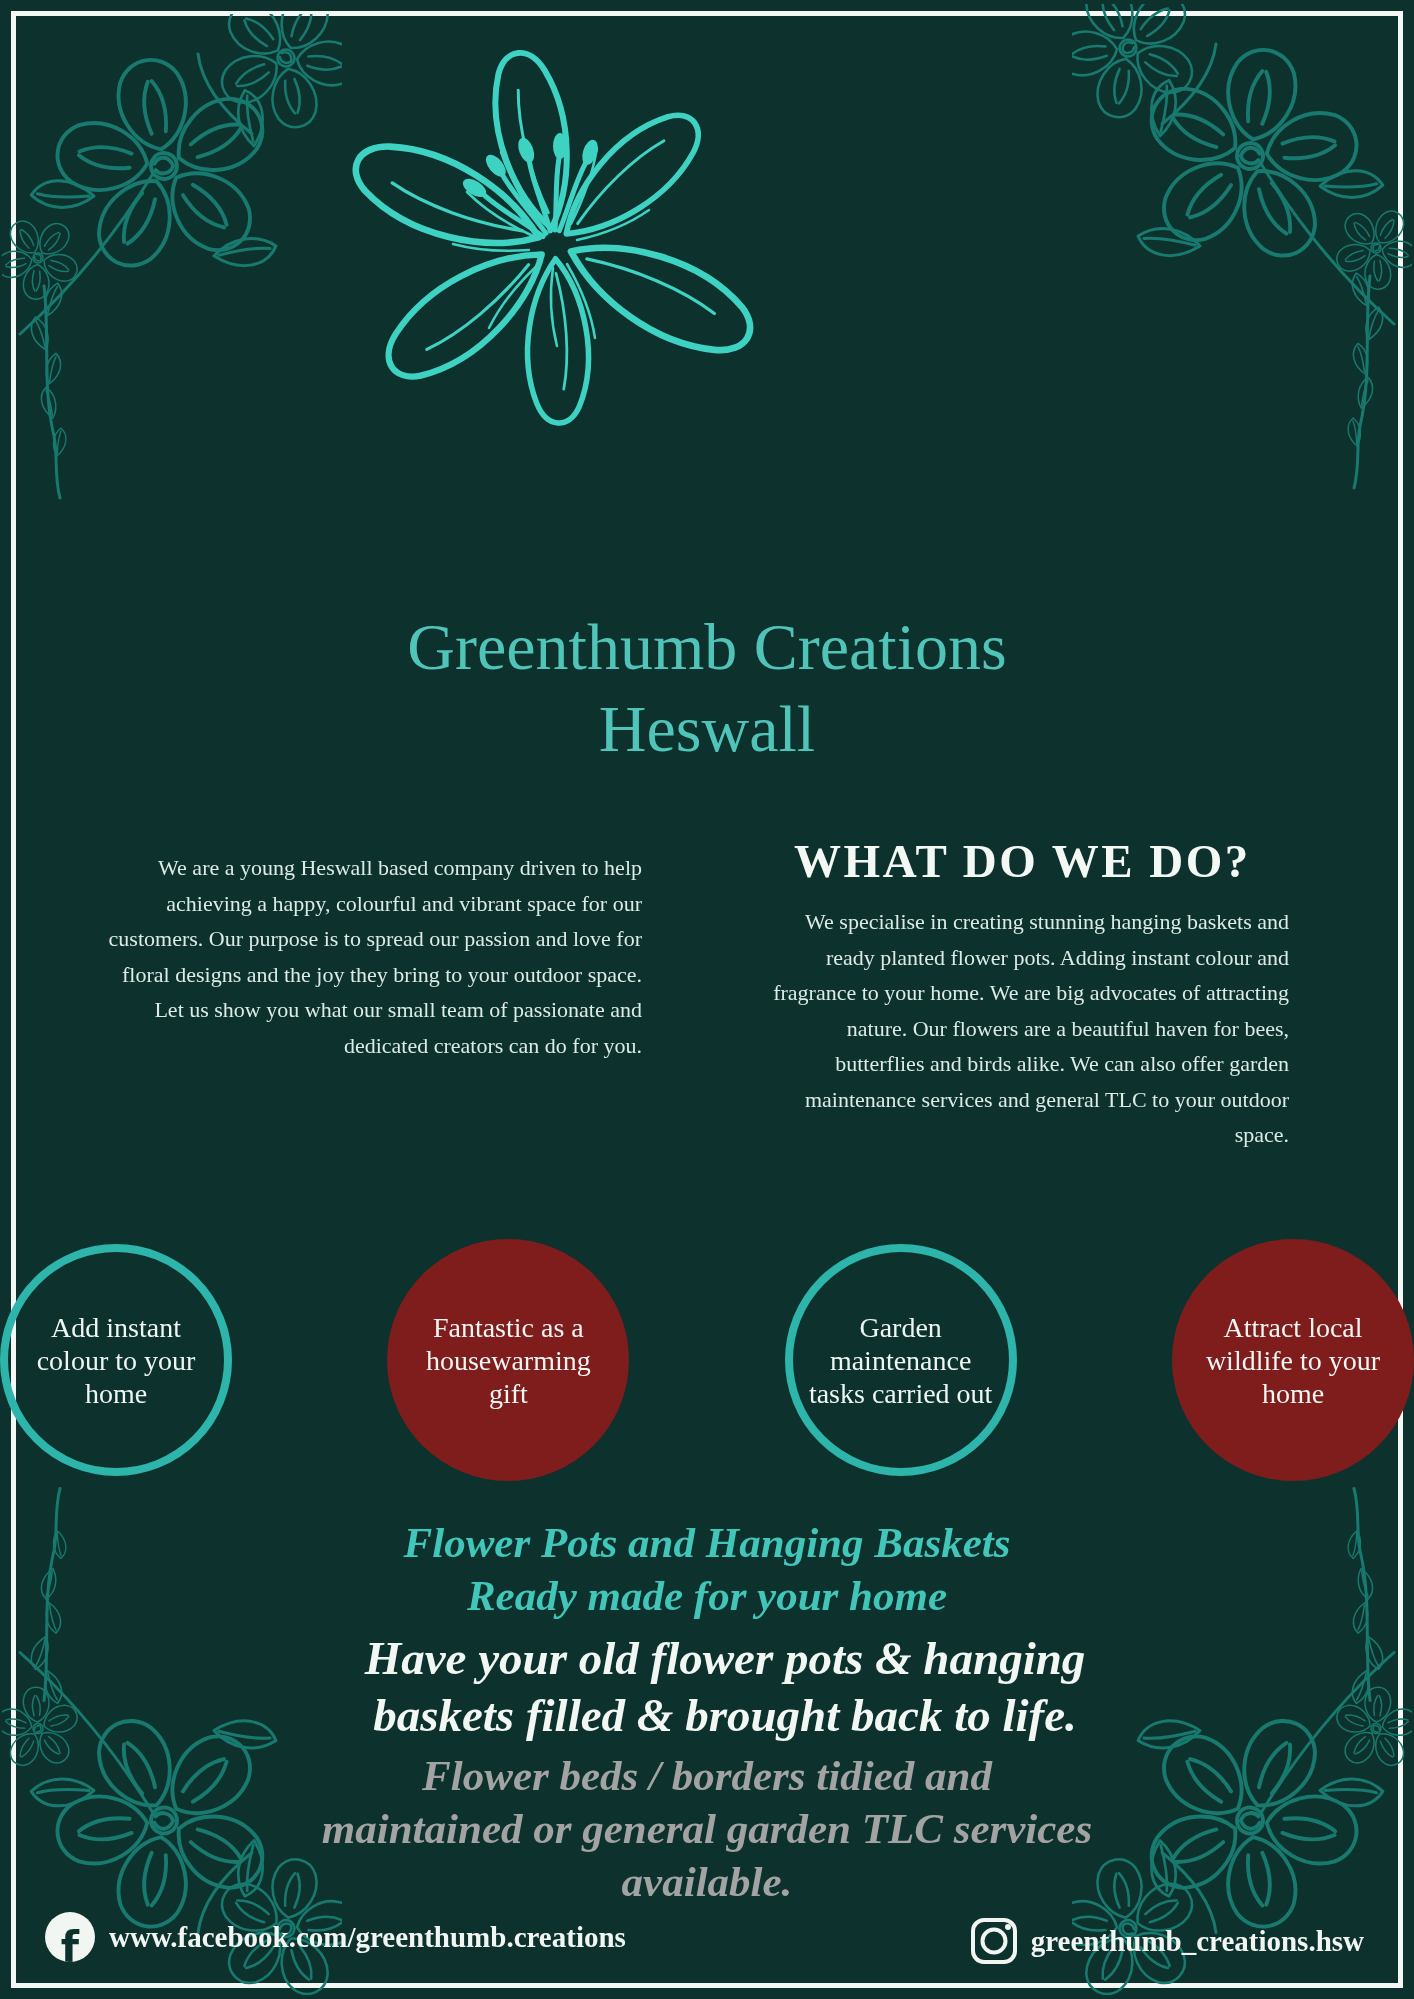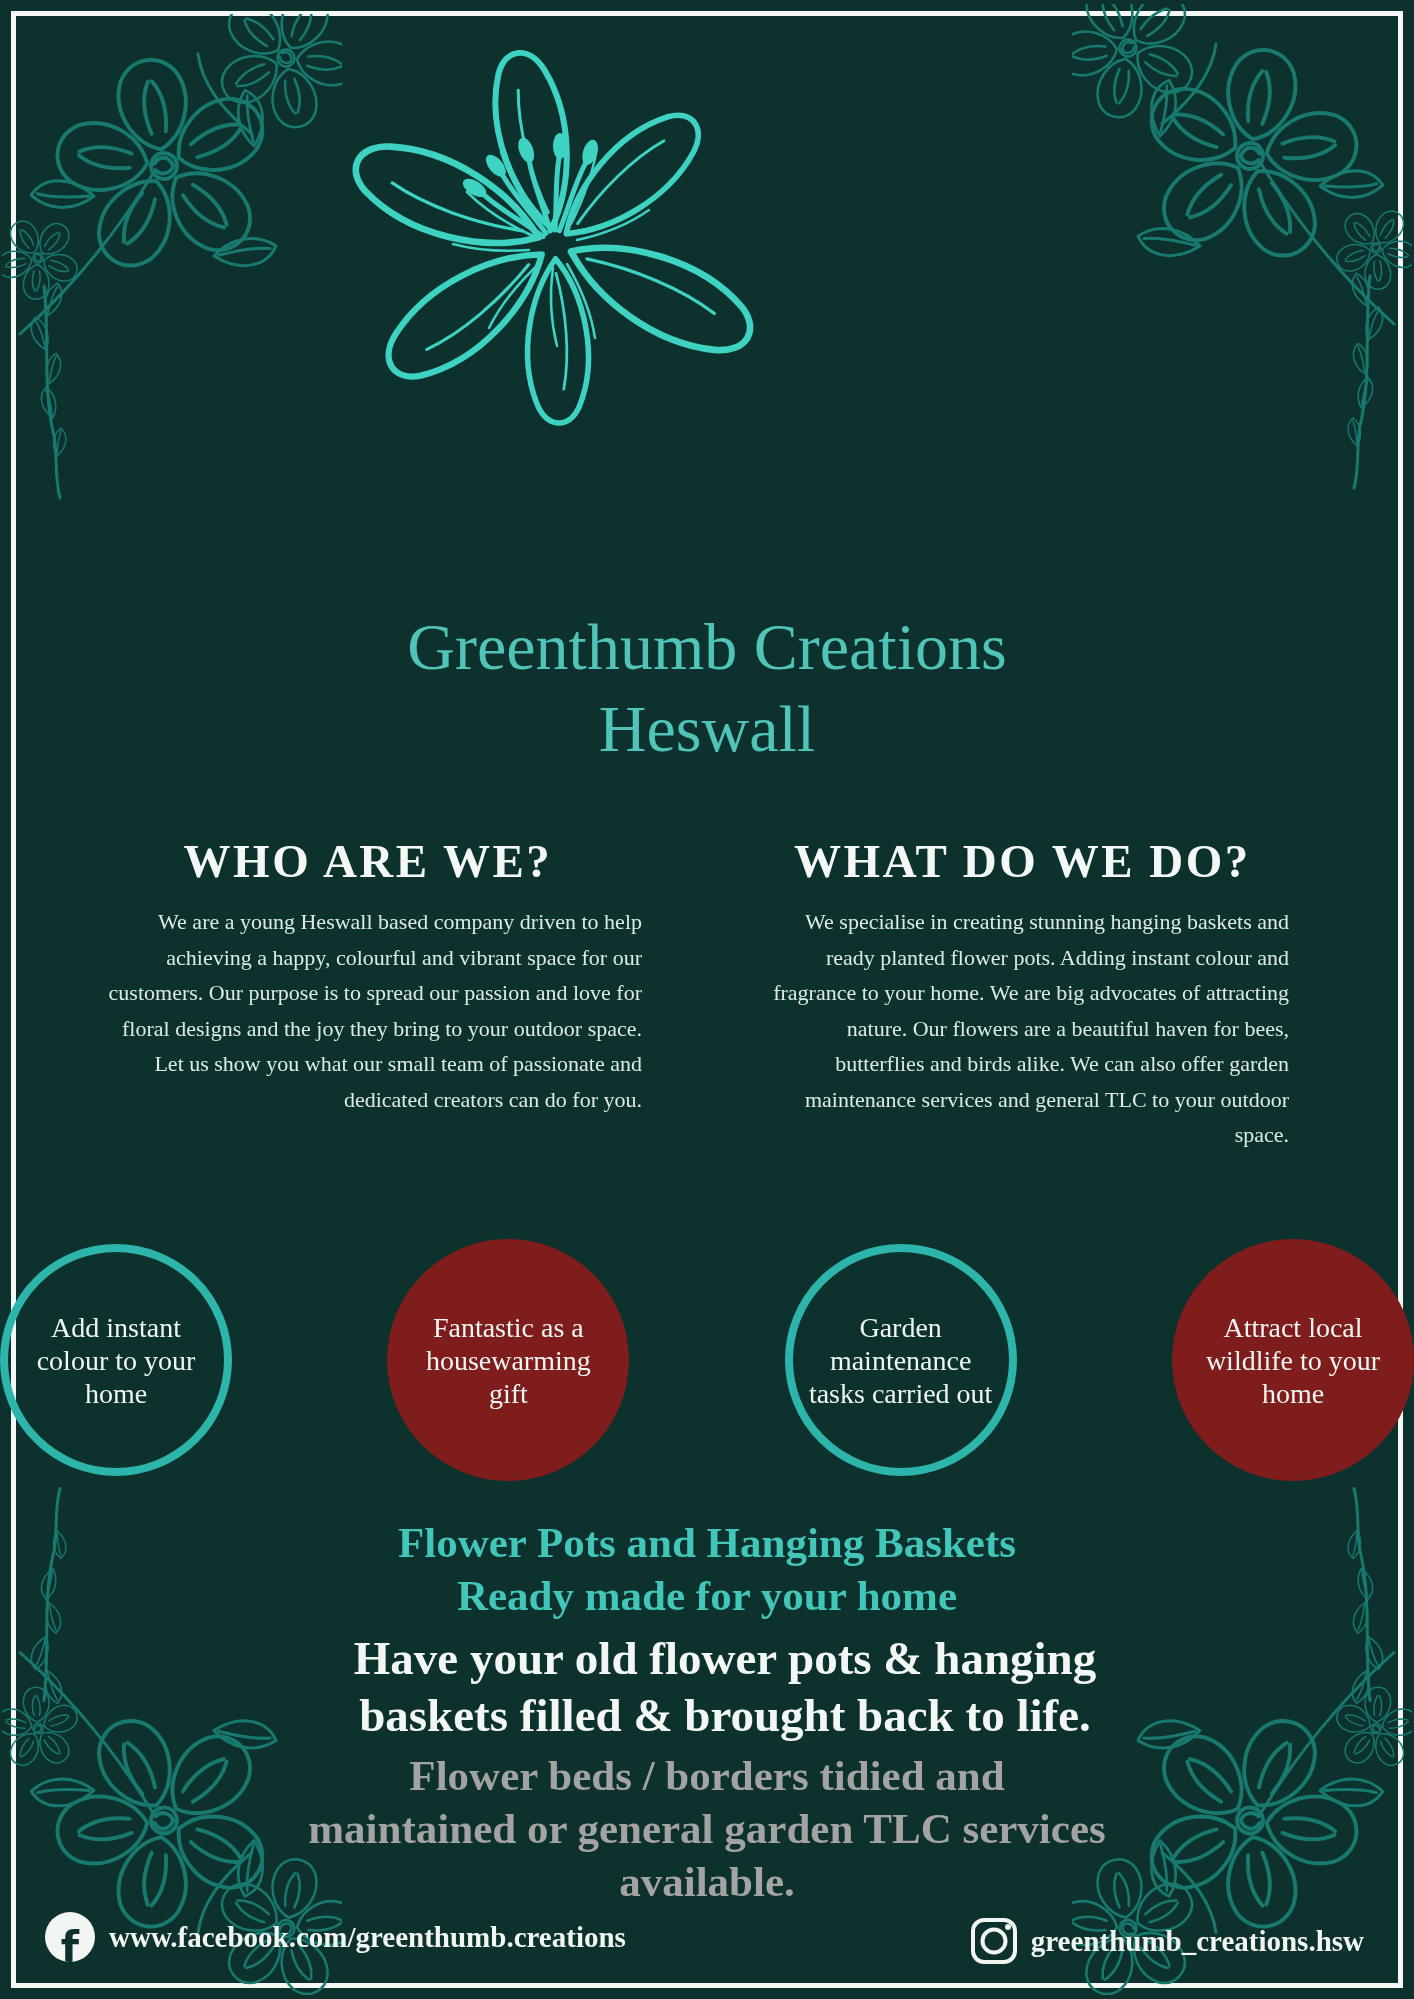--- a/index.html
+++ b/index.html
@@ -32,21 +32,21 @@
   .col p{font-size:22px;line-height:35.5px;color:#dcebe6;margin:16px;text-align:right;}
 
   .badges{position:absolute;top:1244px;left:0;right:0;display:flex;justify-content:space-between;
           align-items:flex-start;gap:42px;z-index:3;}
   .badge{width:232px;height:232px;border-radius:50%;display:flex;align-items:center;justify-content:center;
          text-align:center;color:#eef6f3;font-size:28px;line-height:33px;box-sizing:border-box;}
   .badge.outline{border:8px solid #2db5ab;}
   .badge.filled{background:#7f1d1d;width:242px;height:242px;margin-top:-5px;}
   .badge span{max-width:186px;display:block;}
 
-  .offer{position:absolute;left:0;right:0;text-align:center;font-weight:bold;z-index:3;margin:0;}
+  .offer{position:absolute;left:0;right:0;text-align:center;font-weight:bold;z-index:3;margin:0;font-style:italic;}
   .offer div{display:block;}
   .offer.ready{top:1516px;color:#41c6b9;font-size:43px;line-height:53px;}
   .offer.refill{top:1630px;color:#f2f7f4;font-size:47px;line-height:57px;padding-left:36px;}
   .offer.tlc{top:1749px;color:#a3a3a3;font-size:43px;line-height:53px;}
 
   .footer{position:absolute;top:1910px;left:0;right:0;height:70px;z-index:4;}
   .social{position:absolute;display:flex;align-items:center;gap:14px;
           color:#f2f6f2;font-weight:bold;font-size:29px;}
   .social.fb{left:45px;top:2px;}
   .social.ig{right:50px;top:8px;}
@@ -155,21 +155,20 @@
 <svg class="flower-center" viewBox="-230 -250 460 500">
   <use href="#bigflower"></use>
 </svg>
 
 <h1 class="title">
   <span>Greenthumb Creations</span>
   <span>Heswall</span>
 </h1>
 
 <section class="col who">
-  <h2>WHO ARE WE?</h2>
   <p>We are a young Heswall based company driven to help achieving a happy, colourful and vibrant space for our customers. Our purpose is to spread our passion and love for floral designs and the joy they bring to your outdoor space. Let us show you what our small team of passionate and dedicated creators can do for you.</p>
 </section>
 
 <section class="col what">
   <h2>WHAT DO WE DO?</h2>
   <p>We specialise in creating stunning hanging baskets and ready planted flower pots. Adding instant colour and fragrance to your home. We are big advocates of attracting nature. Our flowers are a beautiful haven for bees, butterflies and birds alike. We can also offer garden maintenance services and general TLC to your outdoor space.</p>
 </section>
 
 <div class="badges">
   <div class="badge outline">

